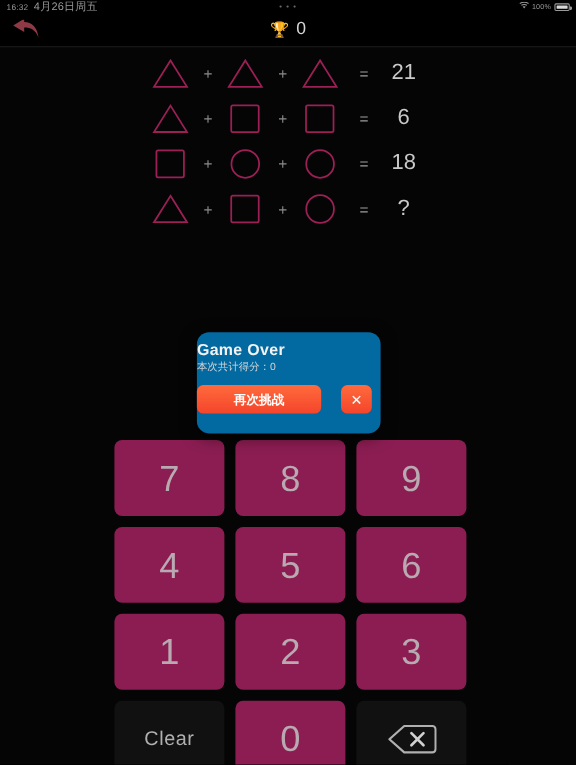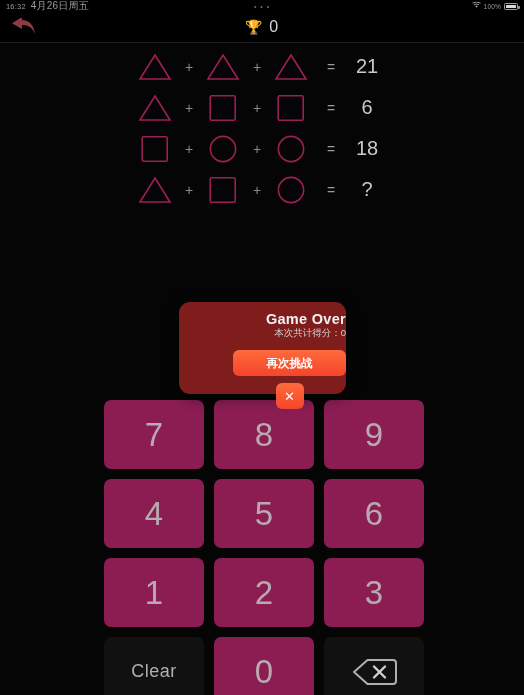--- a/index.html
+++ b/index.html
@@ -98,40 +98,39 @@
     color:#c9c9c9; font-size:20px;
   }
 
   .shape-tri, .shape-sq, .shape-ci { display:block; }
 
   
   .overlay-dialog {
     position:absolute;
     left:179px; top:302px;
     width:167px; height:92px;
-    background:#7f1d1d;
+    background:#0369a1;
     border-radius:11px;
     display:flex; flex-direction:column;
-    align-items:flex-end;
+    align-items:flex-start;
     padding-top:9px;
     z-index:30;
     box-shadow:0 3px 14px rgba(0,0,0,.55);
   }
   .dlg-title {
     color:#f2f2f2; font-size:14.5px; font-weight:bold;
     letter-spacing:.3px;
   }
   .dlg-sub {
     color:#d4d4d4; font-size:9.5px;
     margin-top:0;
   }
   .dlg-btns {
-    display:flex; gap:7px; margin-top:10px;
+    display:flex; gap:18px; margin-top:10px;
     align-items:center;
-    flex-direction:column;
   }
   .btn-retry {
     width:113px; height:26px;
     border-radius:6px;
     background:linear-gradient(180deg,#ff6a3c 0%,#f4452b 100%);
     color:#fff; font-size:11.5px; font-weight:bold;
     display:flex; align-items:center; justify-content:center;
     cursor:pointer; border:none;
   }
   .btn-close {

